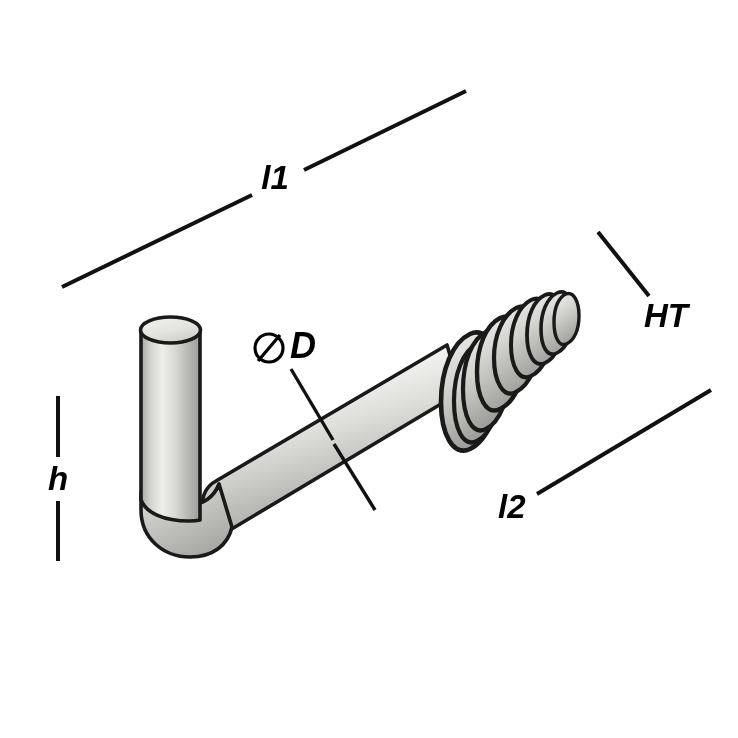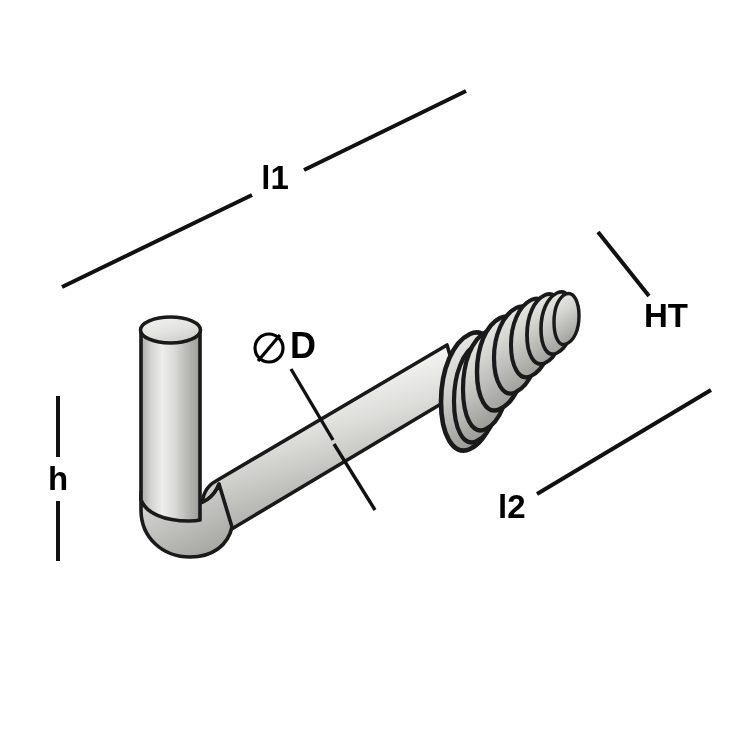--- a/index.html
+++ b/index.html
@@ -10,20 +10,21 @@
   }
   body {
     font-family: "Liberation Sans", sans-serif;
   }
   #drawing-root {
     position: relative;
     width: 712px;
     height: 738px;
     background: #ffffff;
     overflow: hidden;
+    font-style: italic;
   }
   #drawing-svg {
     position: absolute;
     left: 0;
     top: 0;
     width: 738px;
     height: 738px;
     display: block;
   }
   .dim-label {

